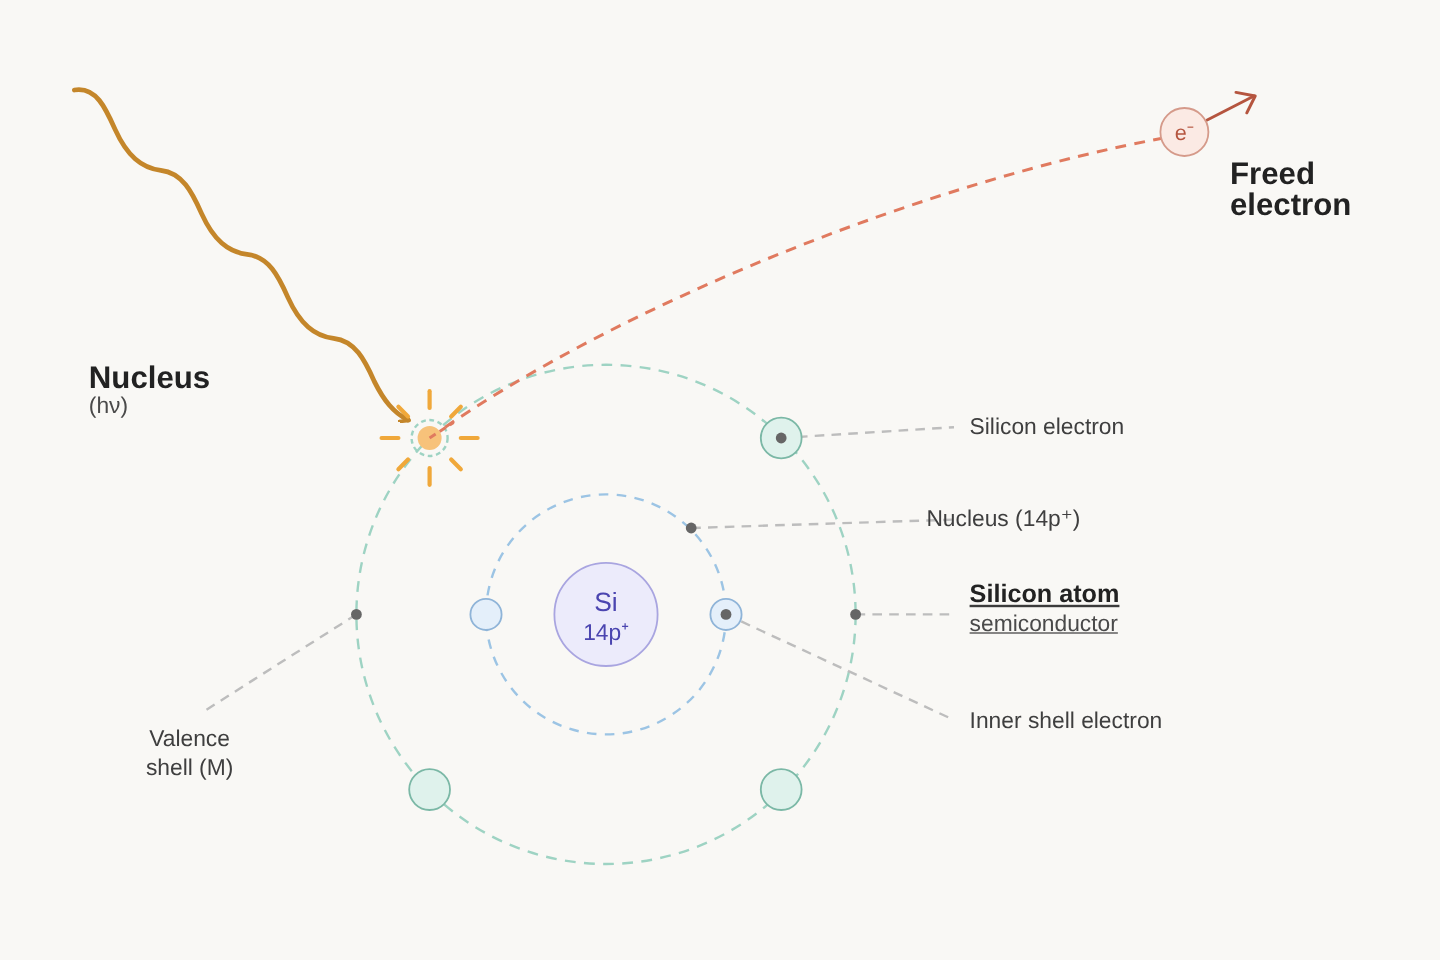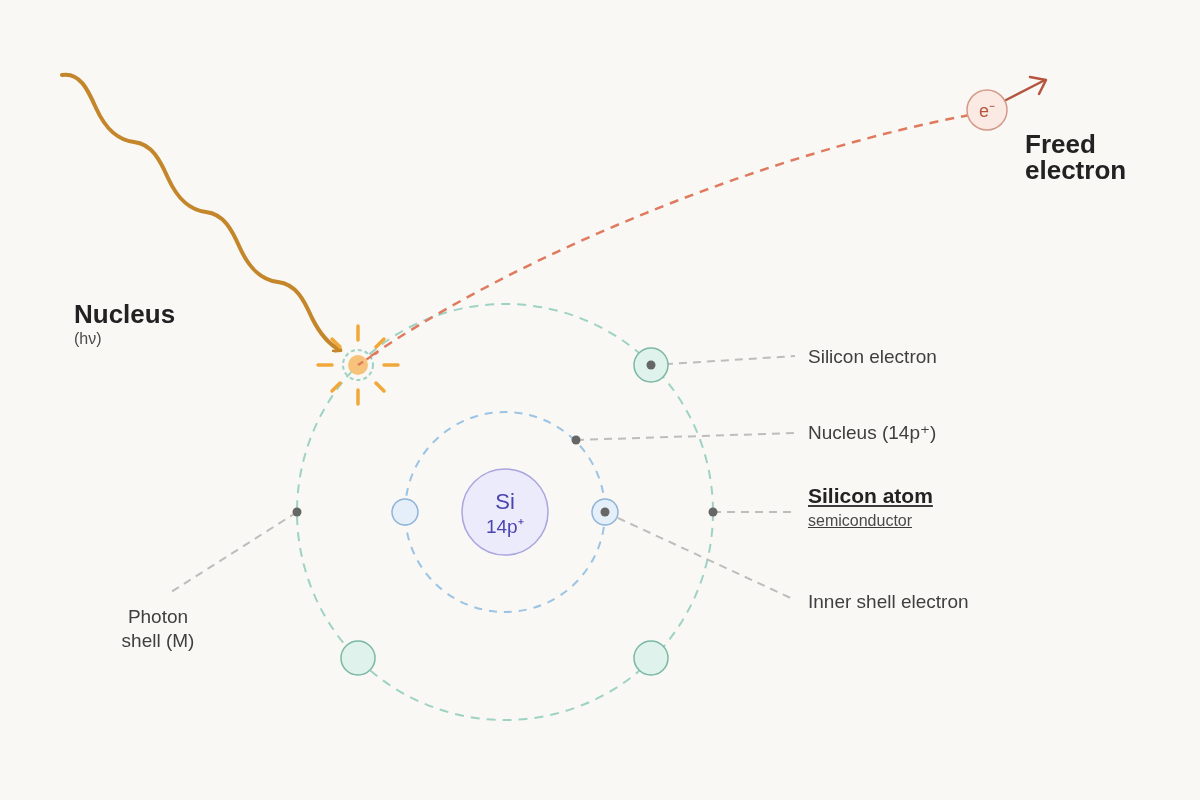--- a/index.html
+++ b/index.html
@@ -5,21 +5,21 @@
   html, body { margin: 0; padding: 0; }
   body {
     width: 1200px; height: 800px; overflow: hidden;
     background: #f9f8f5;
     font-family: "Liberation Sans", "DejaVu Sans", sans-serif;
     position: relative;
   }
   #diagram { position: absolute; left: 0; top: 0; width: 1200px; height: 800px; }
   .lbl { position: absolute; color: #3b3b3b; white-space: nowrap; }
   .lbl-title { font-size: 26px; font-weight: bold; color: #222; line-height: 26px; }
-  .lbl-sub { font-size: 16px; color: #4a4a4a; line-height: 24px; }
+  .lbl-sub { font-size: 19px; color: #4a4a4a; line-height: 24px; }
   .lbl-plain { font-size: 19px; color: #3f3f3f; line-height: 24px; }
   .center { text-align: center; }
 </style>
 </head>
 <body>
 
 <svg id="diagram" viewBox="0 0 1200 800" xmlns="http://www.w3.org/2000/svg">
   <defs>
     <marker id="arrowPhoton" markerWidth="10" markerHeight="10" refX="7" refY="5" orient="auto" markerUnits="userSpaceOnUse">
       <path d="M0,0 L8,5 L0,10" fill="none" stroke="#c4862a" stroke-width="3" stroke-linecap="round" stroke-linejoin="round"></path>
@@ -97,25 +97,25 @@
   <div class="lbl-sub">(hν)</div>
 </div>
 
 <div class="lbl" style="left:1025px; top:131px;">
   <div class="lbl-title">Freed</div>
   <div class="lbl-title">electron</div>
 </div>
 
 <div class="lbl lbl-plain" style="left:808px; top:345px;">Silicon electron</div>
 
-<div class="lbl lbl-plain" style="left:808px; top:421px;">Nucleus (14p⁺)</div>
+<div class="lbl lbl-plain" style="left:772px; top:421px;">Nucleus (14p⁺)</div>
 
 <div class="lbl" style="left:808px; top:483px;text-decoration:underline;">
   <div class="lbl-title" style="font-size:21px;">Silicon atom</div>
   <div class="lbl-sub" style="line-height:23px;">semiconductor</div>
 </div>
 
 <div class="lbl lbl-plain" style="left:808px; top:590px;">Inner shell electron</div>
 
 <div class="lbl lbl-plain center" style="left:100px; top:605px; width:116px;">
-  <div>Photon</div>
+  <div>Valence</div>
   <div>shell (M)</div>
 </div>
 
 </body></html>

